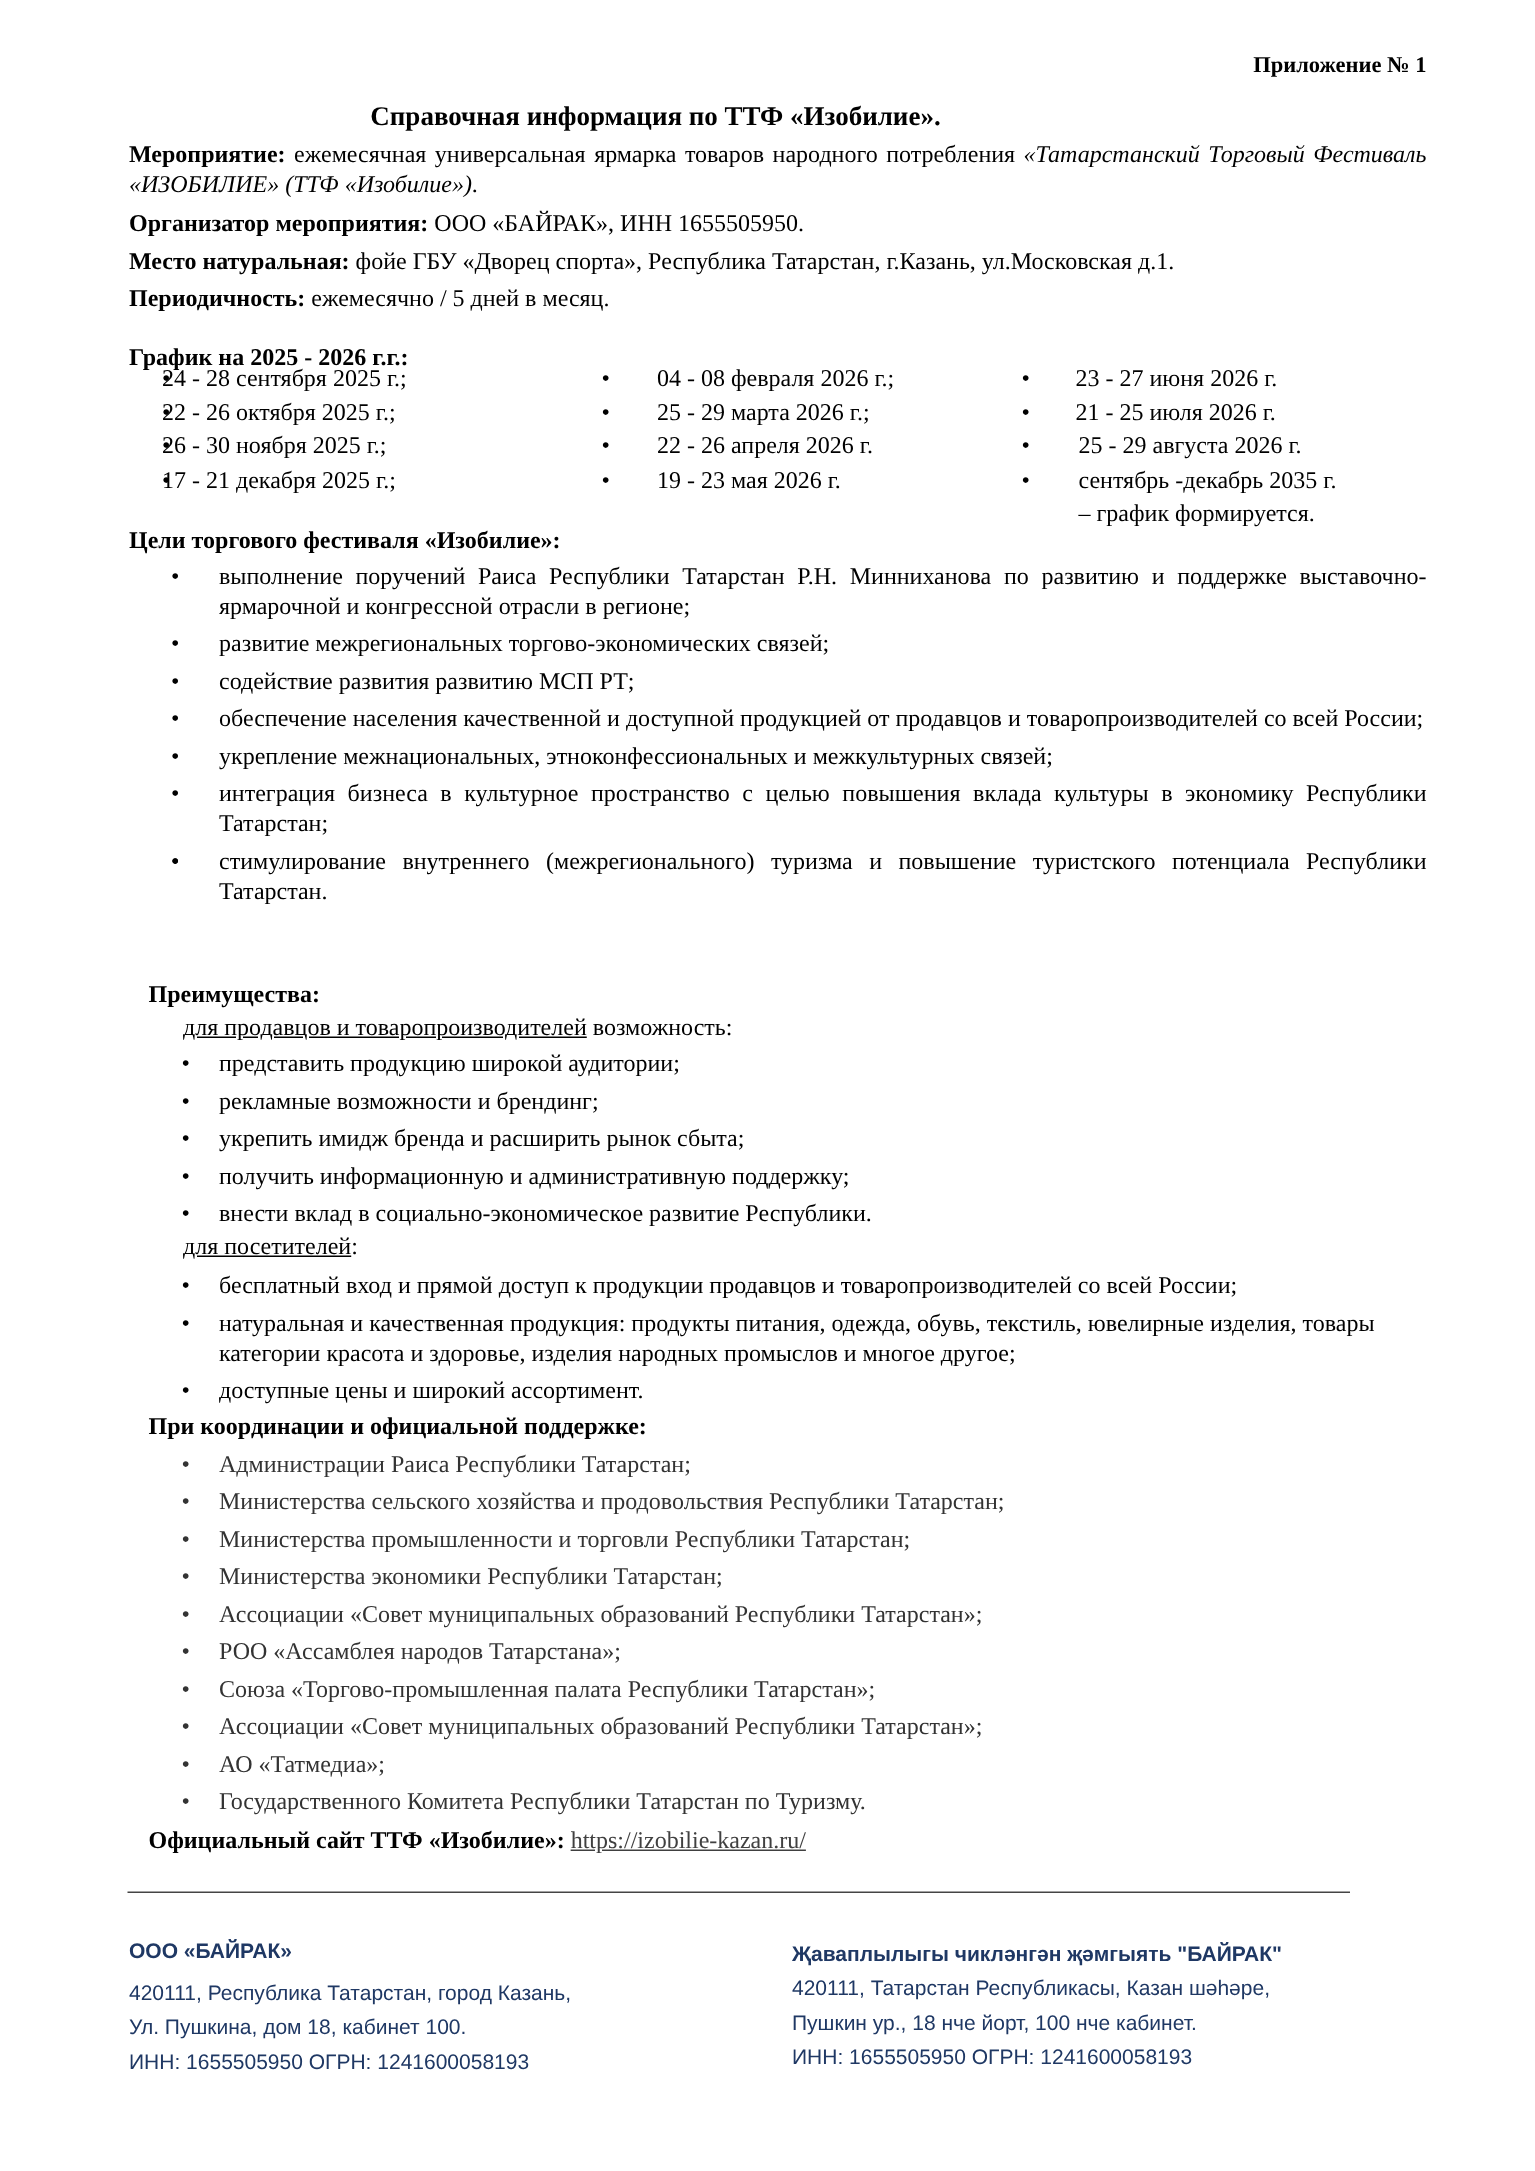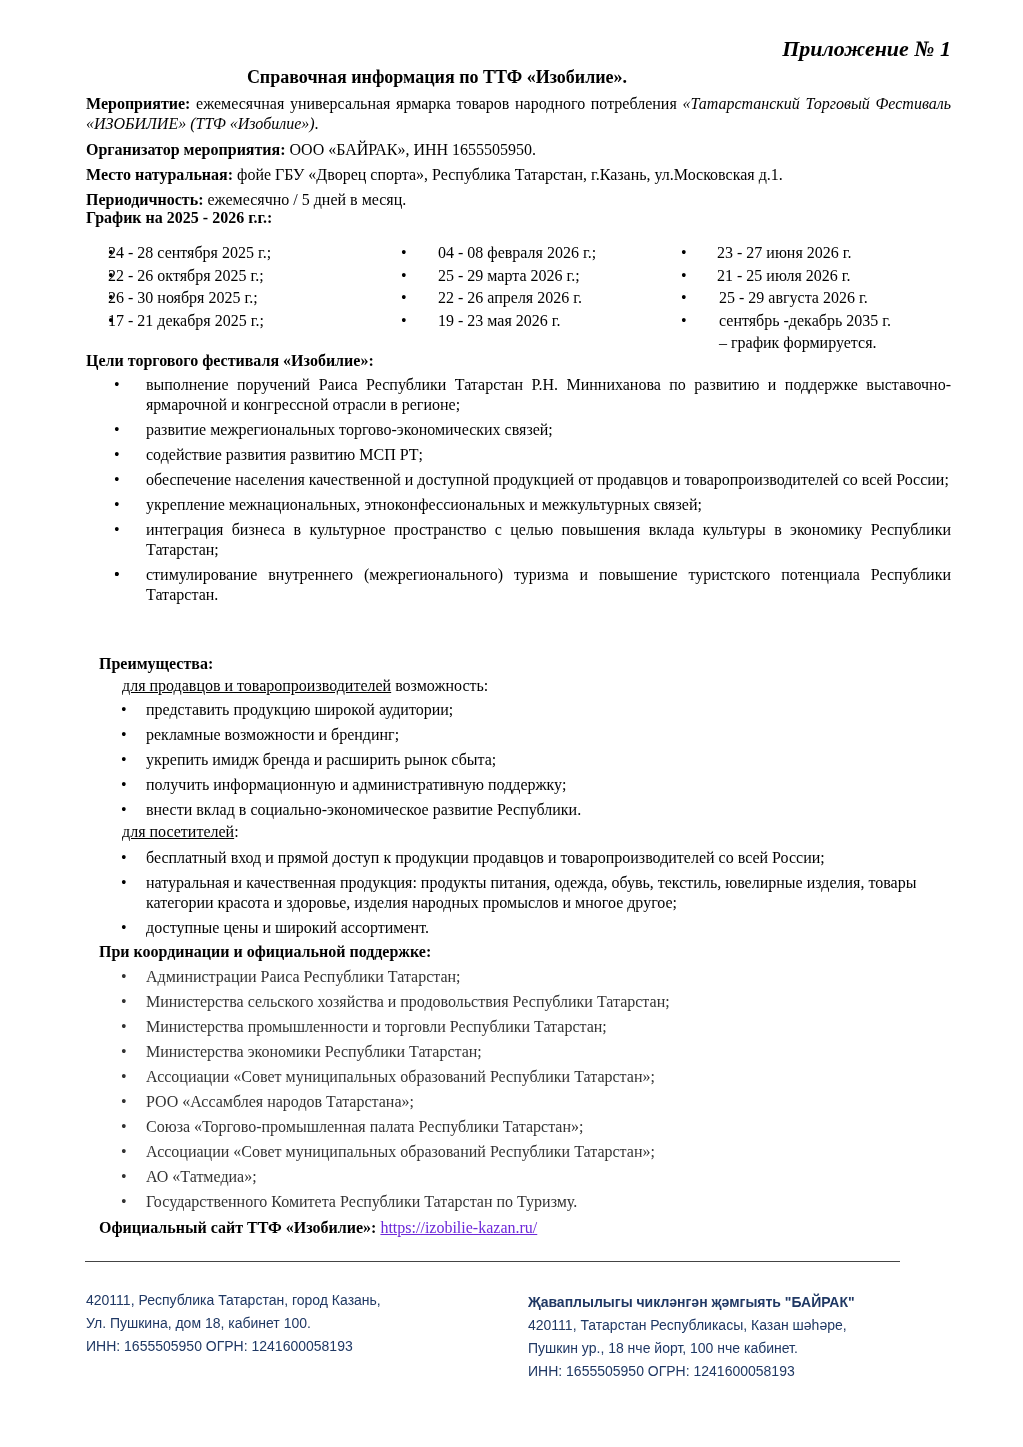--- a/index.html
+++ b/index.html
@@ -2,21 +2,21 @@
 <html><head>
 <meta charset="utf-8">
 <style>
   html, body { margin: 0; padding: 0; background: #ffffff; }
   body {
     width: 1023px; height: 1447px; position: relative; overflow: hidden;
     font-family: "Liberation Serif", serif; color: #000; font-size: 16px;
   }
   .appendix {
     position: absolute; right: 72px; top: 36px;
-    font-style: italic; font-weight: bold; font-size: 22px;
+    font-weight: bold; font-size: 15px;
   }
   .title {
     position: absolute; left: 0; width: 874px; top: 67px; text-align: center;
     font-weight: bold; font-size: 18px;
   }
   .block { position: absolute; left: 86px; width: 865px; line-height: 20px; }
   .b { font-weight: bold; }
   .i { font-style: italic; }
   .just { text-align: justify; }
   .schedule { position: absolute; top: 242px; left: 0; width: 1023px; height: 110px; }
@@ -29,21 +29,21 @@
   .col .sub { margin-left: 38px; }
   ul.goals { list-style: none; margin: 0; padding: 0; position: absolute; left: 86px; top: 375px; width: 865px; }
   ul.goals li { position: relative; padding-left: 60px; line-height: 20px; margin-bottom: 5px; text-align: justify; }
   ul.goals li .bul { position: absolute; left: 28px; top: 0; }
   .adv { position: absolute; left: 99px; width: 850px; }
   ul.plain { list-style: none; margin: 0; padding: 0; }
   ul.plain li { position: relative; padding-left: 47px; line-height: 20px; margin-bottom: 5px; }
   ul.plain li .bul { position: absolute; left: 22px; top: 0; }
   .u { text-decoration: underline; }
   .support li { color: #333; }
-  .link { color: #6d28d9; text-decoration: underline; }
+  .link { color: #404040; text-decoration: underline; }
   .sep { position: absolute; left: 85px; top: 1261px; width: 815px; height: 0; border-top: 1px solid #444; }
   .footer { position: absolute; top: 1289px; font-family: "Liberation Sans", sans-serif; color: #1f3864; font-size: 14px; }
   .footer .line { line-height: 23px; height: 23px; white-space: nowrap; }
   .footer .head { font-weight: bold; }
   .fl { left: 86px; } .fr { left: 528px; }
   .fl .head { margin-bottom: 5px; }
   .fr .head { margin-bottom: 0; }
 </style>
 </head>
 <body>
@@ -57,21 +57,21 @@
 
 <div class="block" style="top:140px;">
   <span class="b">Организатор мероприятия:</span><span> ООО «БАЙРАК», ИНН 1655505950.</span>
 </div>
 <div class="block" style="top:165px;">
   <span class="b">Место натуральная:</span><span> фойе ГБУ «Дворец спорта», Республика Татарстан, г.Казань, ул.Московская д.1.</span>
 </div>
 <div class="block" style="top:190px;">
   <span class="b">Периодичность:</span><span> ежемесячно / 5 дней в месяц.</span>
 </div>
-<div class="block b" style="top:208px;">График на 2025 - 2026 г.г.:</div>
+<div class="block b" style="top:229px;">График на 2025 - 2026 г.г.:</div>
 
 <div class="schedule">
   <div class="col col1">
     <div class="row"><span class="bul">•</span><span class="txt">24 - 28 сентября 2025 г.;</span></div>
     <div class="row"><span class="bul">•</span><span class="txt">22 - 26 октября 2025 г.;</span></div>
     <div class="row"><span class="bul">•</span><span class="txt">26 - 30 ноября 2025 г.;</span></div>
     <div class="row"><span class="bul">•</span><span class="txt">17 - 21 декабря 2025 г.;</span></div>
   </div>
   <div class="col col2">
     <div class="row"><span class="bul">•</span><span class="txt">04 - 08 февраля 2026 г.;</span></div>
@@ -135,20 +135,21 @@
 </div>
 
 <div class="adv" style="top:1219px;">
   <span class="b">Официальный сайт ТТФ «Изобилие»:</span>
   <span class="link">https://izobilie-kazan.ru/</span>
 </div>
 
 <div class="sep"></div>
 
 <div class="footer fl">
+  <div class="line head">ООО «БАЙРАК»</div>
   <div class="line">420111, Республика Татарстан, город Казань,</div>
   <div class="line">Ул. Пушкина, дом 18, кабинет 100.</div>
   <div class="line">ИНН: 1655505950  ОГРН: 1241600058193</div>
 </div>
 <div class="footer fr" style="top:1291px;">
   <div class="line head">Җаваплылыгы чикләнгән җәмгыять "БАЙРАК"</div>
   <div class="line">420111, Татарстан Республикасы, Казан шәһәре,</div>
   <div class="line">Пушкин ур., 18 нче йорт, 100 нче кабинет.</div>
   <div class="line">ИНН: 1655505950  ОГРН: 1241600058193</div>
 </div>

